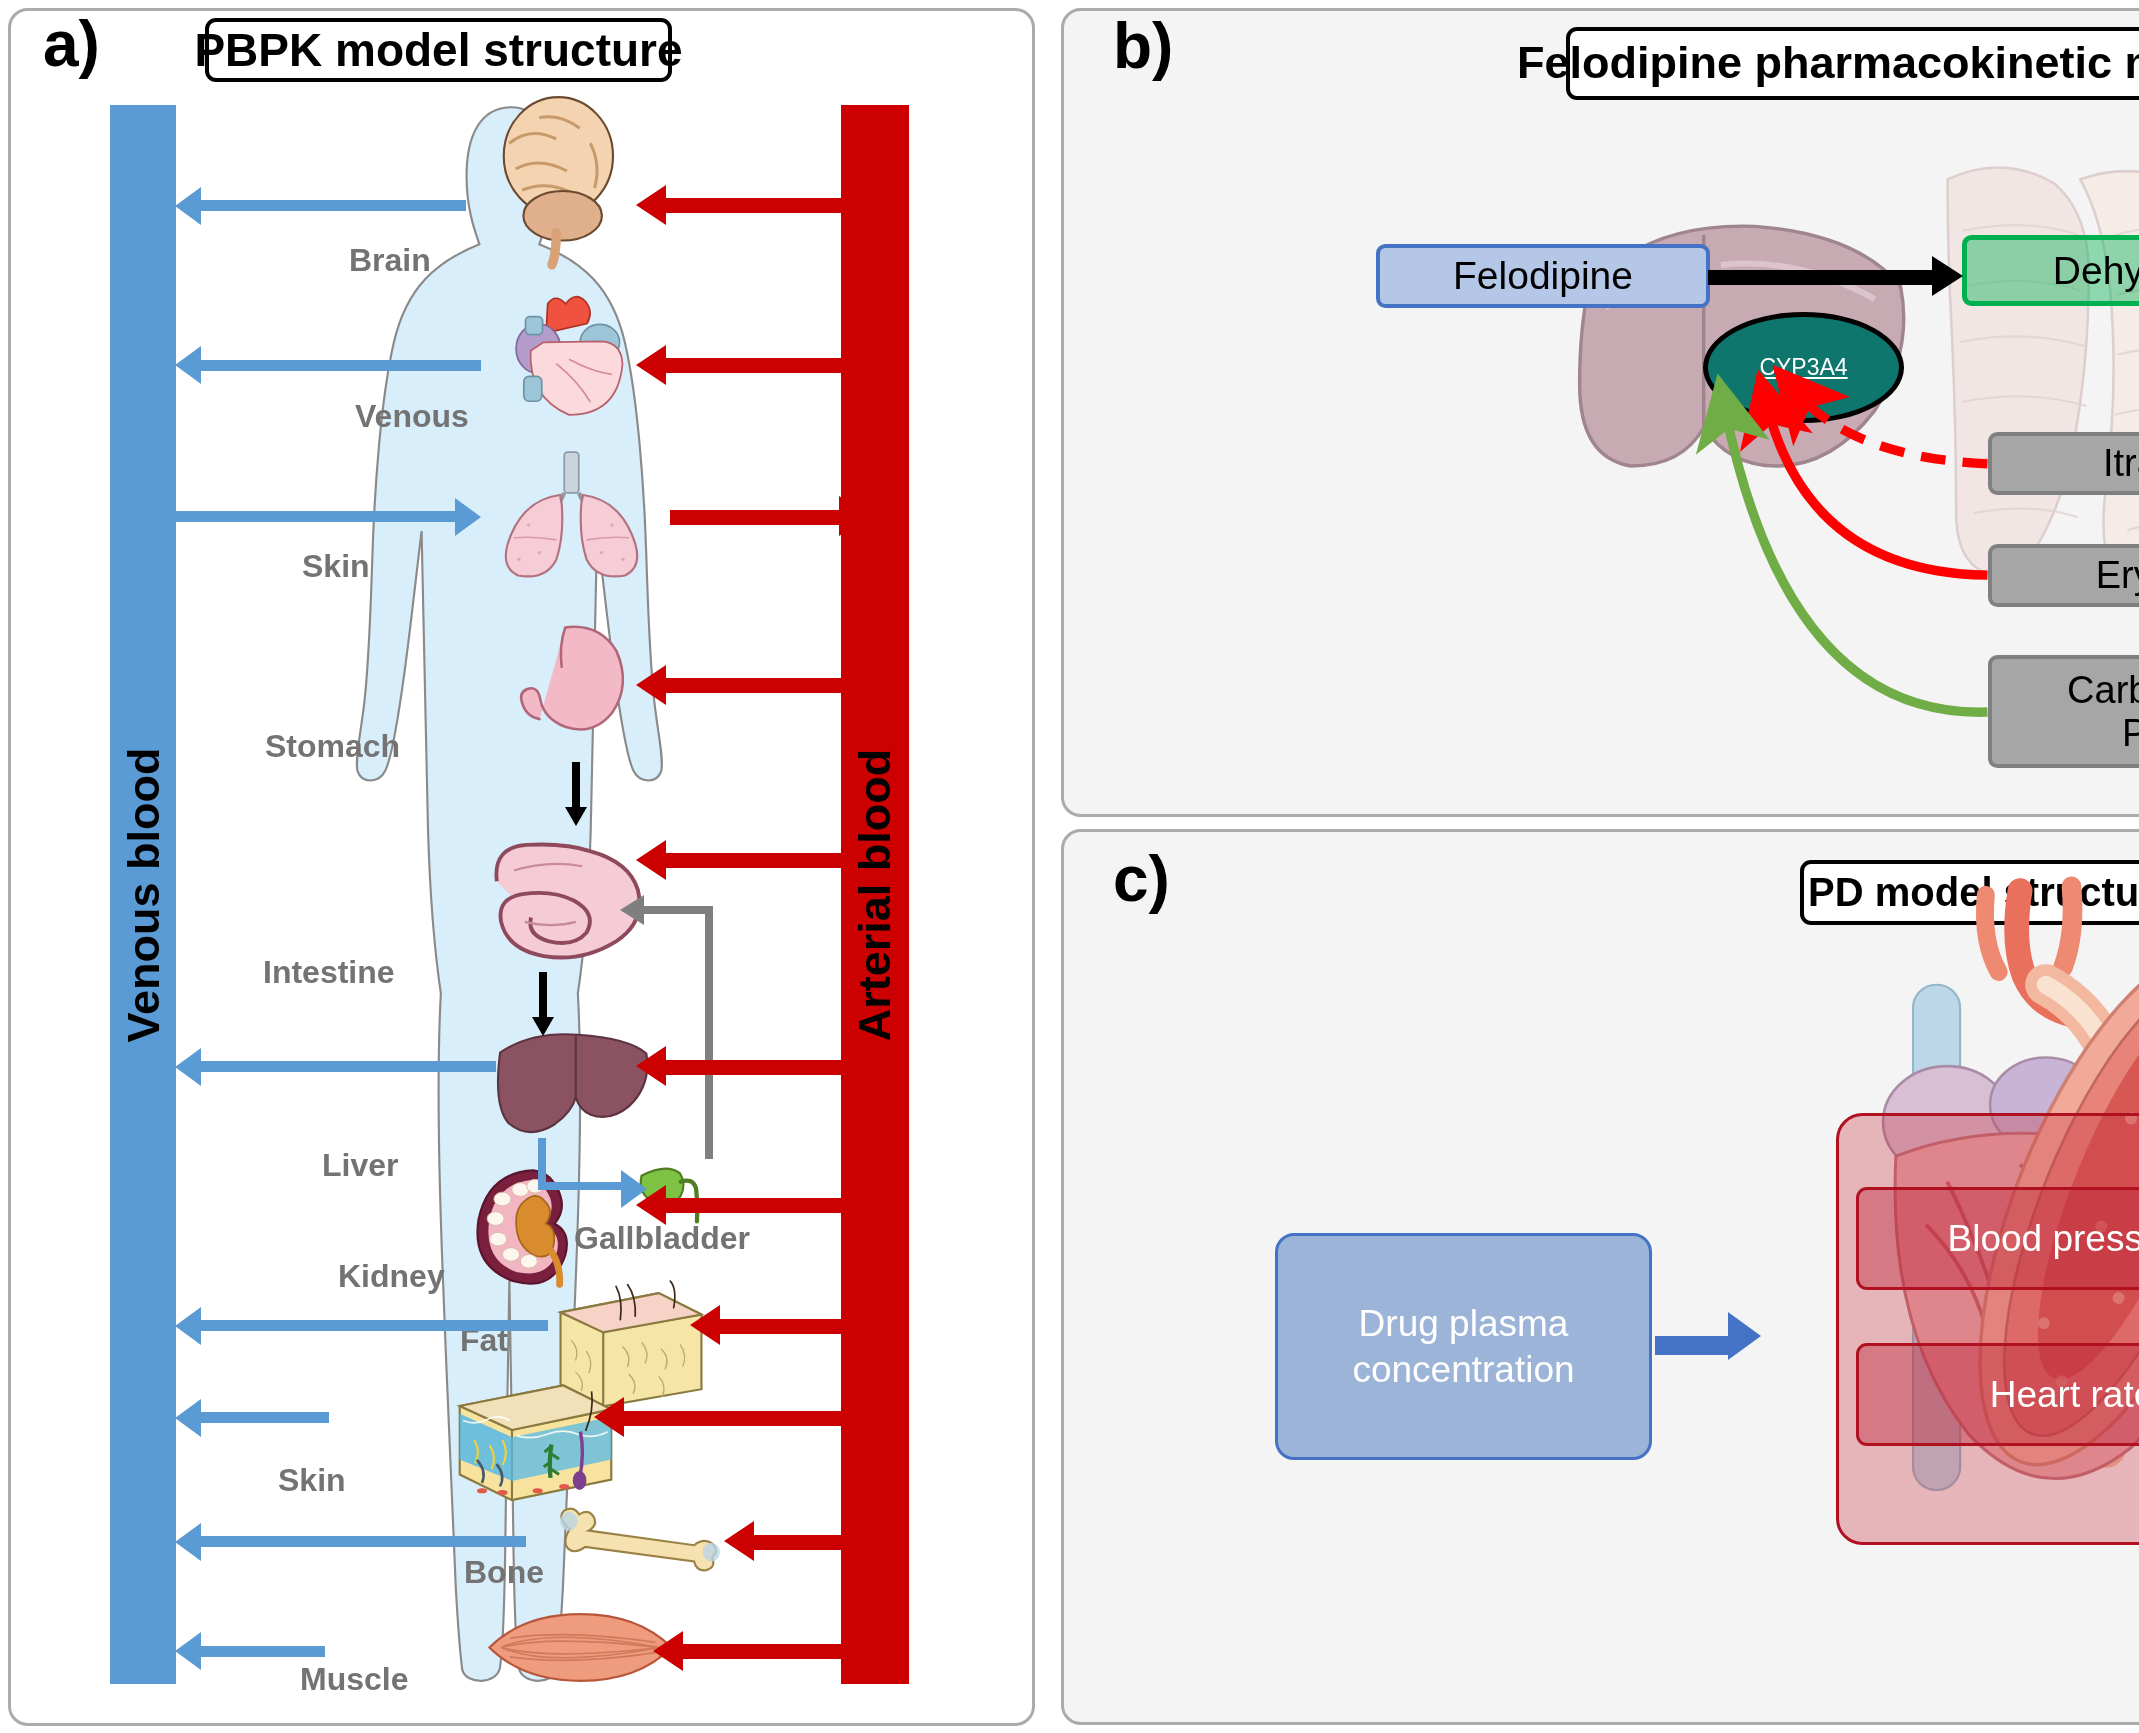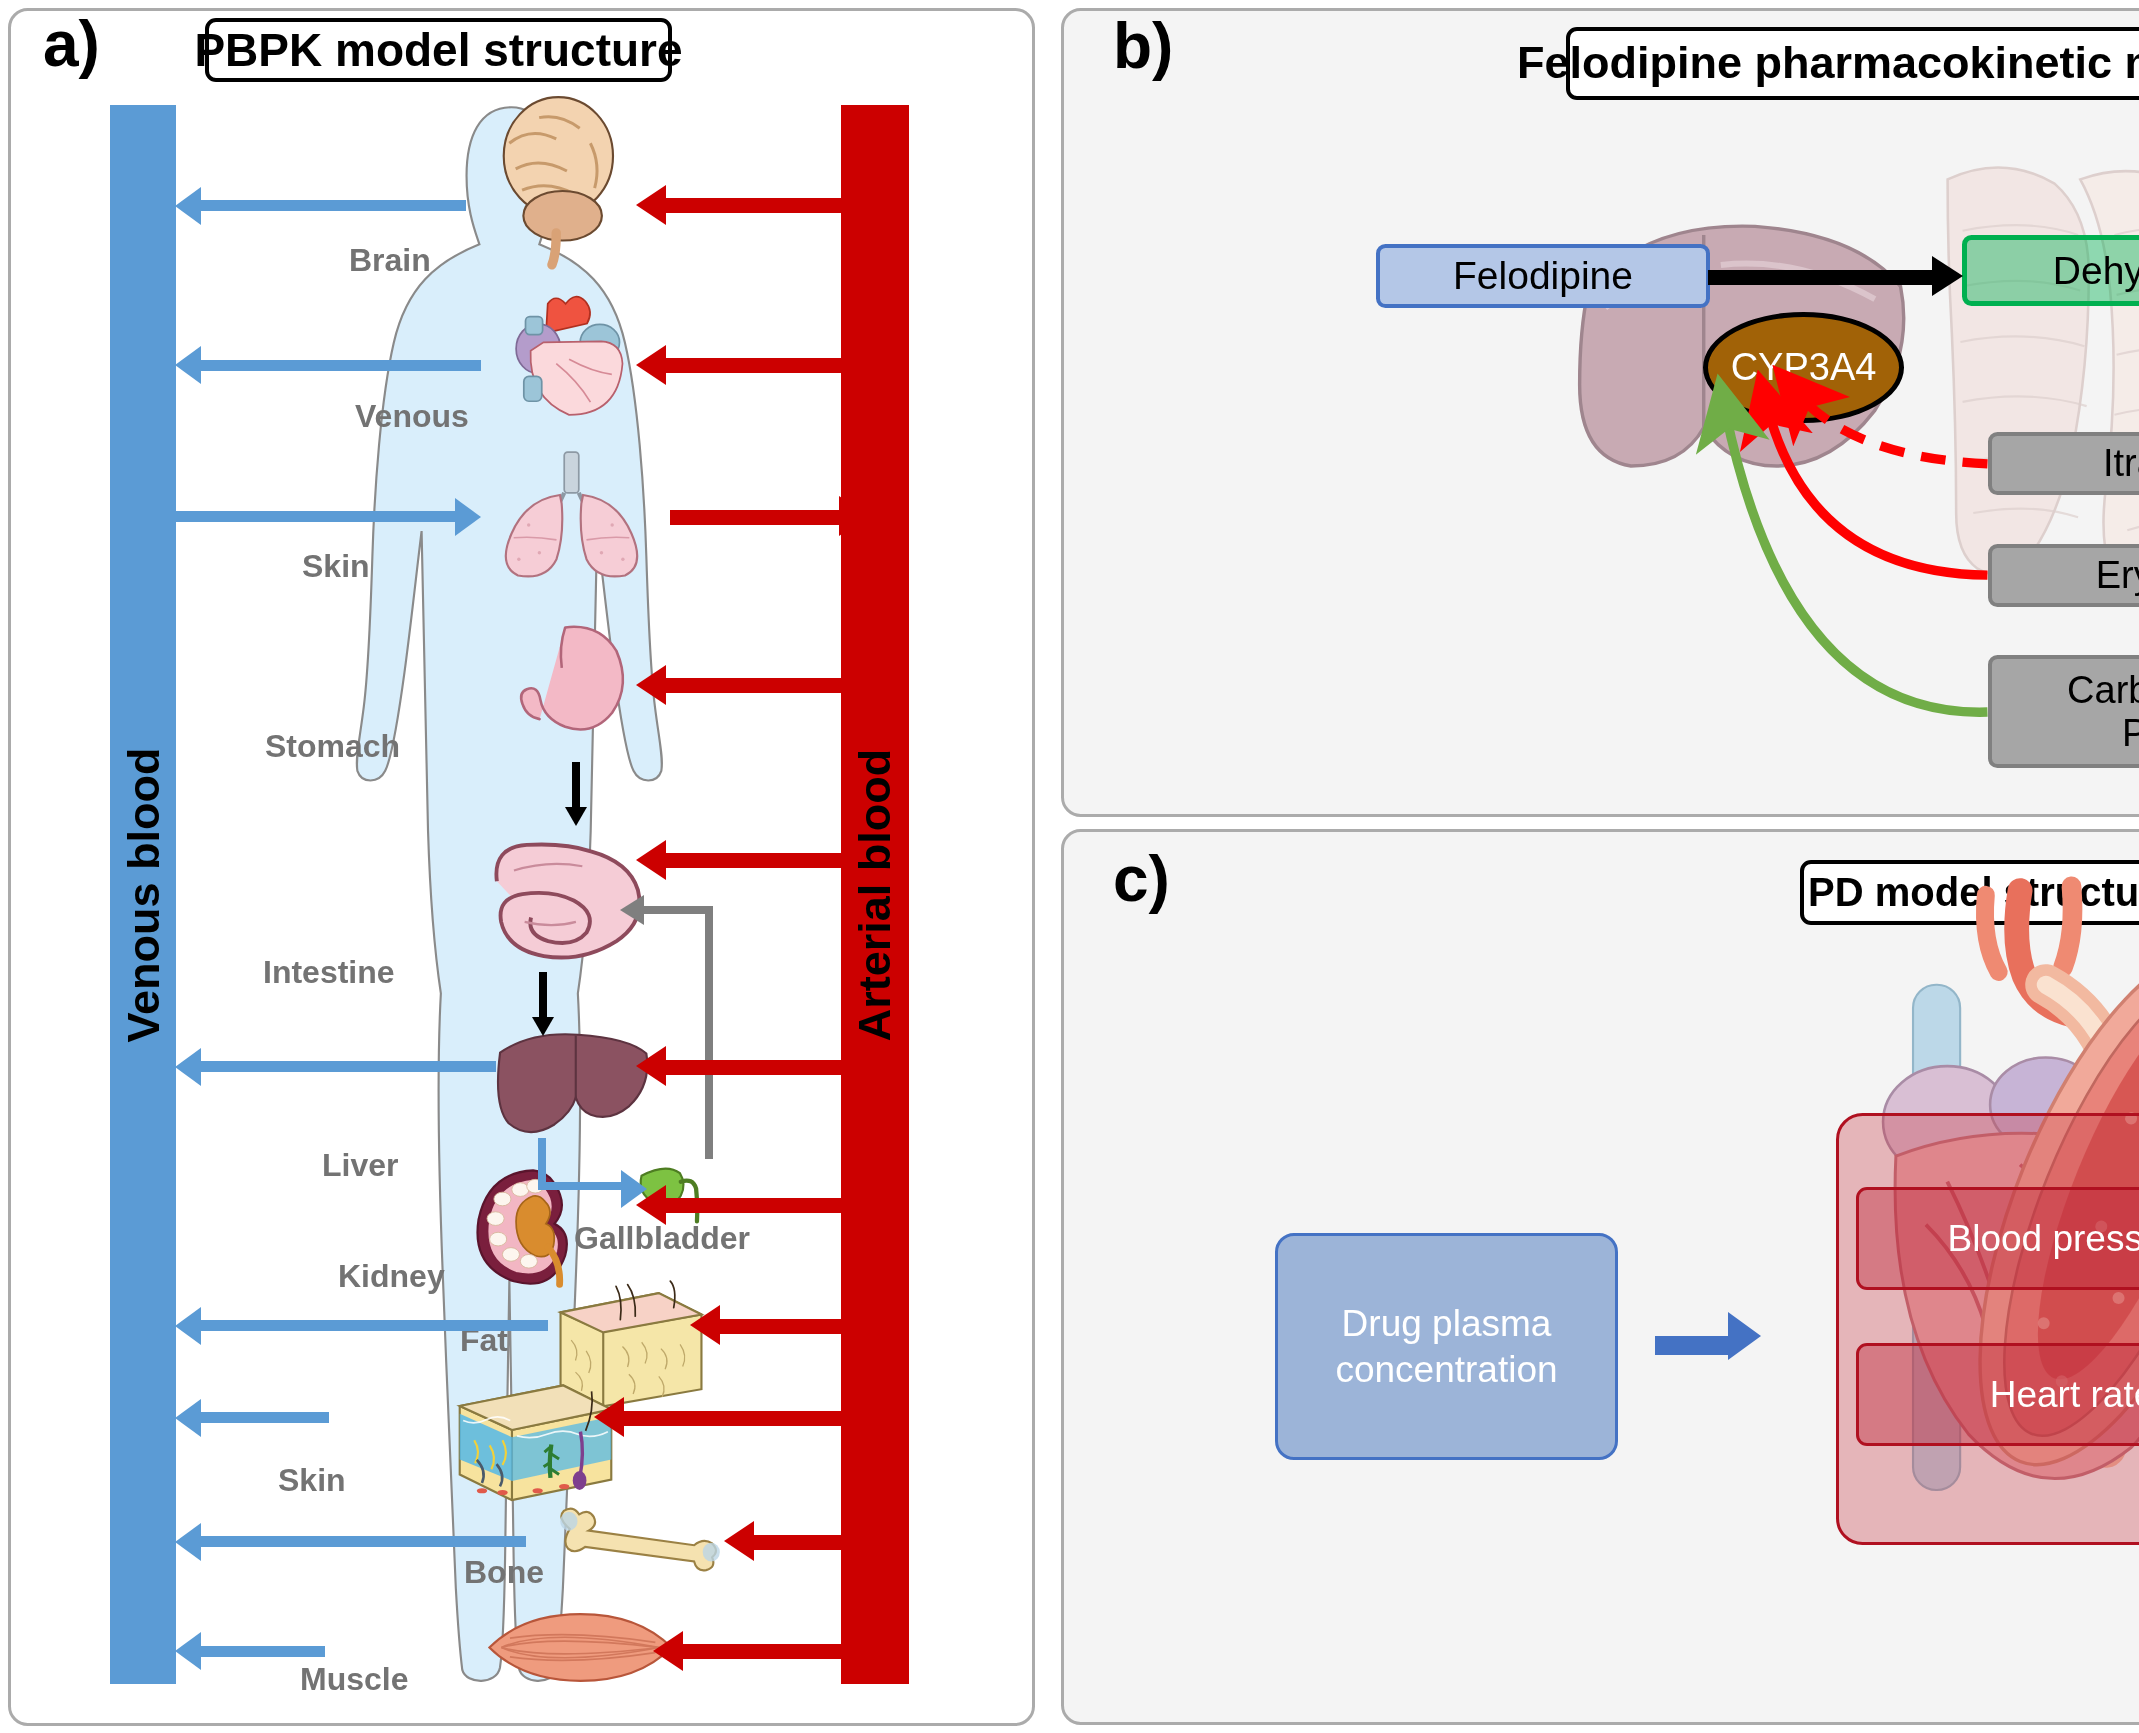--- a/index.html
+++ b/index.html
@@ -62,27 +62,27 @@
                   background:#b4c7e7;border:4.3px solid #4472c4;}
   #box-dehydro{left:1962px;top:235px;width:496px;height:71px;
                background:rgba(0,176,80,0.42);border:5.6px solid #00b050;}
   .drug-box{position:absolute;box-sizing:border-box;display:flex;align-items:center;
             justify-content:center;border-radius:9.4px;background:#a6a6a6;
             border:4.3px solid #808080;font-size:38px;color:#000;text-align:center;line-height:1.12;}
   #box-itra{left:1988px;top:432px;width:437px;height:63px;}
   #box-eryt{left:1988px;top:544px;width:437px;height:63px;}
   #box-carb{left:1988px;top:655px;width:437px;height:113px;}
 
-  .cyp-oval{position:absolute;border-radius:50%;background:#a16207;border:5.1px solid #000;
+  .cyp-oval{position:absolute;border-radius:50%;background:#0f766e;border:5.1px solid #000;
             display:flex;align-items:center;justify-content:center;
-            color:#ffffff;font-size:38px;box-sizing:border-box;}
+            color:#ffffff;font-size:23px;box-sizing:border-box;text-decoration:underline;}
   #cyp-left{left:1703px;top:312px;width:201px;height:111px;}
 
   
-  #box-plasma{position:absolute;left:1275px;top:1233px;width:343px;height:227px;
+  #box-plasma{position:absolute;left:1275px;top:1233px;width:377px;height:227px;
               background:#9cb4d8;border:3.9px solid #4472c4;border-radius:19px;
               display:flex;align-items:center;justify-content:center;text-align:center;
               color:#ffffff;font-size:37px;line-height:1.22;box-sizing:border-box;}
   #pd-container{position:absolute;left:1836px;top:1113px;width:505px;height:432px;
                 background:rgba(200,60,70,0.34);border:3.9px solid #b01020;border-radius:26.5px;
                 box-sizing:border-box;}
   .pd-sub{position:absolute;left:17px;width:432px;height:103px;
           background:rgba(190,40,60,0.42);border:3px solid #b01020;border-radius:11px;
           display:flex;align-items:center;justify-content:center;color:#ffffff;
           font-size:37px;box-sizing:border-box;white-space:nowrap;}

